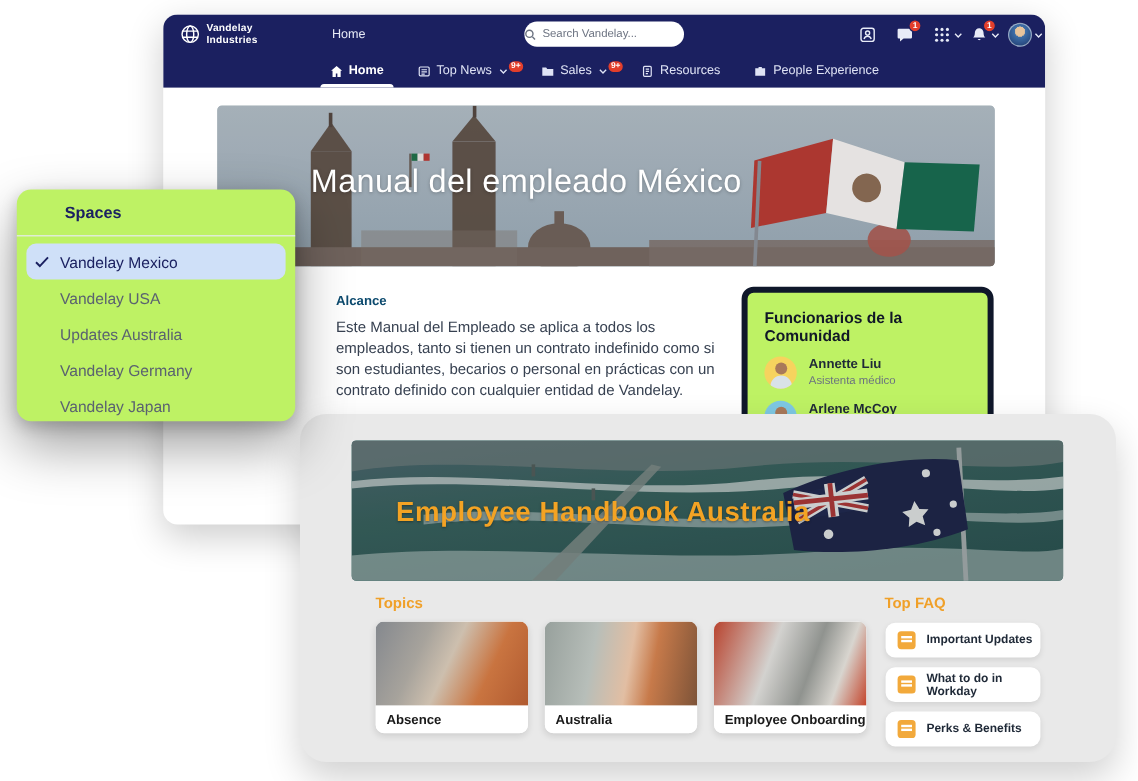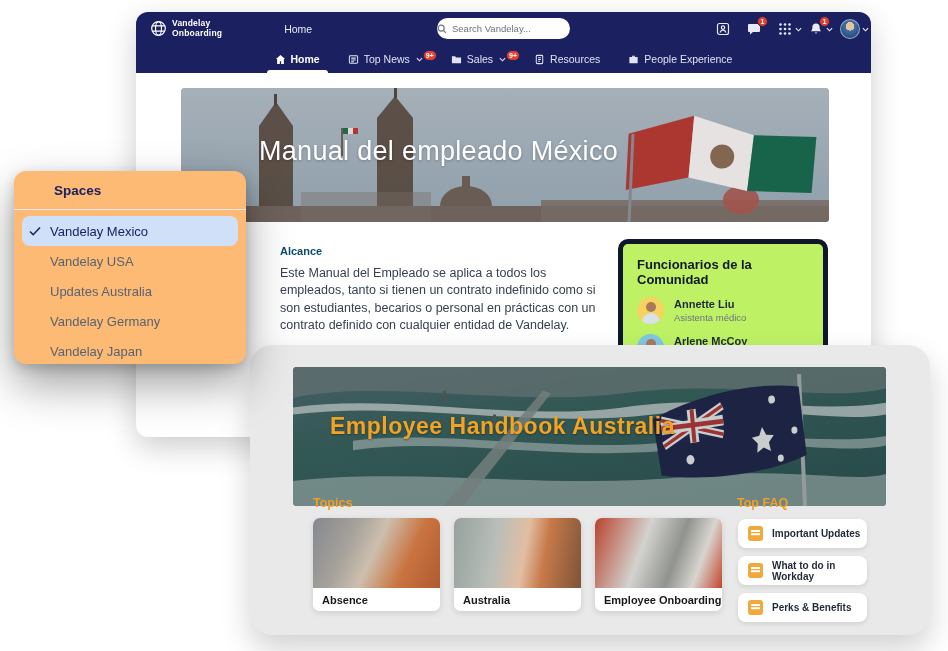--- a/index.html
+++ b/index.html
@@ -80,22 +80,22 @@
   .member-av { width:27px; height:27px; border-radius:50%; position:relative; overflow:hidden; flex:none; }
   .member-av.yellow { background:#f6d35e; }
   .member-av.blue { background:#7ec8e3; }
   .member-av:before { content:""; position:absolute; left:8.5px; top:5px; width:10px; height:10px; border-radius:50%; background:#a9795a; }
   .member-av:after { content:""; position:absolute; left:4.5px; top:16px; width:18px; height:12px; border-radius:9px 9px 0 0; background:#d9e2e8; }
   .member-name { font-size:11px; font-weight:bold; color:#1f2937; }
   .member-role { font-size:9.5px; color:#6b7280; margin-top:2px; }
 
   
   .spaces {
-    position:absolute; left:14px; top:171px; width:232px; height:193px;
-    background:#fdba74; border-radius:12px; z-index:3;
+    position:absolute; left:14px; top:158px; width:232px; height:193px;
+    background:#bef264; border-radius:12px; z-index:3;
     box-shadow:0 20px 45px rgba(0,0,0,.38), 0 4px 12px rgba(0,0,0,.18);
     padding-top:12px;
   }
   .spaces-title { font-size:13.5px; font-weight:bold; color:#1b2161; padding:0 0 11px 40px; }
   .spaces-divider { height:1px; background:#e8eaf0; }
   .spaces-list { padding:6px 8px 0; }
   .space-item {
     height:30px; display:flex; align-items:center; border-radius:8px;
     font-size:13px; color:#5a6270; padding-left:28px; cursor:pointer;
   }
@@ -104,21 +104,21 @@
   }
   .space-item.selected .check { width:14px; height:14px; margin-right:8px; color:#1b2161; }
 
   
   .win-aus {
     position:absolute; left:250px; top:345px; width:680px; height:290px;
     background:#e9e9e9; border-radius:22px; z-index:2;
     box-shadow:0 14px 30px rgba(0,0,0,.18); overflow:hidden;
   }
   .hero-aus {
-    position:absolute; left:43px; top:22px; width:593px; height:139px;
+    position:absolute; left:43px; top:22px; width:593px; height:117px;
     border-radius:4px; overflow:hidden; background:#3d6a66;padding-left:11px;
   }
   .hero-aus svg.scene { position:absolute; inset:0; width:100%; height:100%; }
   .hero-aus-title {
     position:absolute; left:37px; top:46px; color:#f3a324; font-size:23px;
     font-weight:bold; letter-spacing:.5px; text-shadow:0 1px 2px rgba(0,0,0,.35);
   }
   .sec-heading { position:absolute; font-size:12.5px; font-weight:bold; color:#f0a029; }
   .topic-card {
     position:absolute; top:173px; width:127px; height:93px; background:#fff;
@@ -145,21 +145,21 @@
 
   <div class="topbar">
     <div class="brand">
       <svg class="globe" viewBox="0 0 20 20" fill="none" stroke="#ffffff" stroke-width="1.4">
         <circle cx="10" cy="10" r="8"></circle>
           <ellipse cx="10" cy="10" rx="3.5" ry="8"></ellipse>
         <path d="M2.5 7h15M2.5 13h15"></path>
       </svg>
       <div class="brand-name">
         <div>Vandelay</div>
-        <div>Onboarding</div>
+        <div>Industries</div>
       </div>
     </div>
     <div class="topbar-home">Home</div>
 
     <div class="search-pill">
       <svg viewBox="0 0 12 12" fill="none" stroke="#6b7280" stroke-width="1.4">
         <circle cx="5" cy="5" r="3.6"></circle>
           <path d="M8 8l2.6 2.6"></path>
       </svg>
       <span>Search Vandelay...</span>

